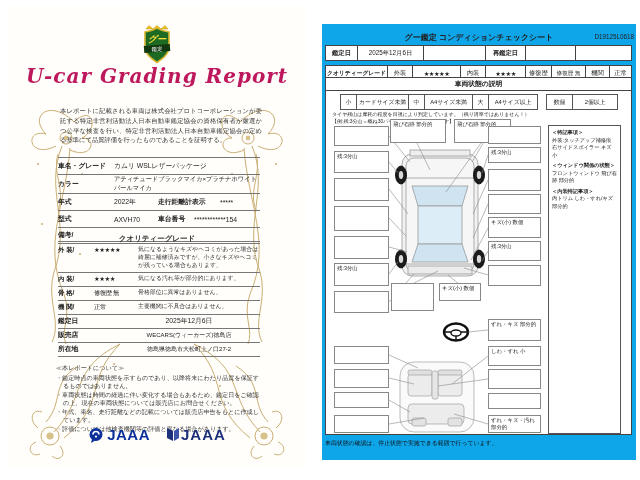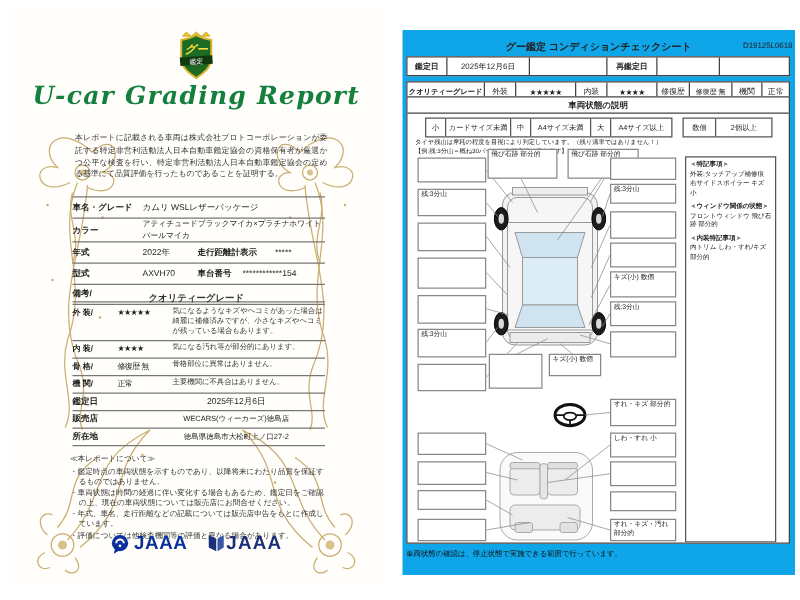--- a/index.html
+++ b/index.html
@@ -4,21 +4,21 @@
 <style>
   html,body{margin:0;padding:0;background:#fff;}
   .stage{position:relative;width:640px;height:480px;background:#ffffff;overflow:hidden;
          font-family:"Liberation Sans",sans-serif;color:#222;}
   .abs{position:absolute;}
   
   .page-left{position:absolute;left:8px;top:6px;width:298px;height:462px;background:#fffefb;}
   .serif{font-family:"DejaVu Serif",serif;}
   .cert-title{position:absolute;left:0;top:58px;width:100%;text-align:center;
               font-family:"DejaVu Serif",serif;font-style:italic;font-weight:bold;
-              font-size:20px;color:#15803d;letter-spacing:1px;}
+              font-size:20px;color:#be185d;letter-spacing:1px;}
   .cert-sub{position:absolute;left:0;top:86px;width:100%;text-align:center;
             font-size:8px;font-weight:bold;color:#4a3c17;}
   .intro{position:absolute;left:52px;top:100px;width:202px;font-size:6.3px;line-height:1.55;
          text-align:justify;color:#333;}
   .sec-title{position:absolute;width:100%;text-align:center;font-size:7.5px;font-weight:bold;color:#333;}
   .cert-table{position:absolute;left:50px;width:202px;}
   .spec-row{display:flex;border-top:1px solid #777;min-height:16px;align-items:center;font-size:6.8px;}
   .spec-row:last-child{border-bottom:1px solid #777;}
   .sl{width:56px;font-weight:bold;color:#222;}
   .sv{flex:1;color:#222;}

